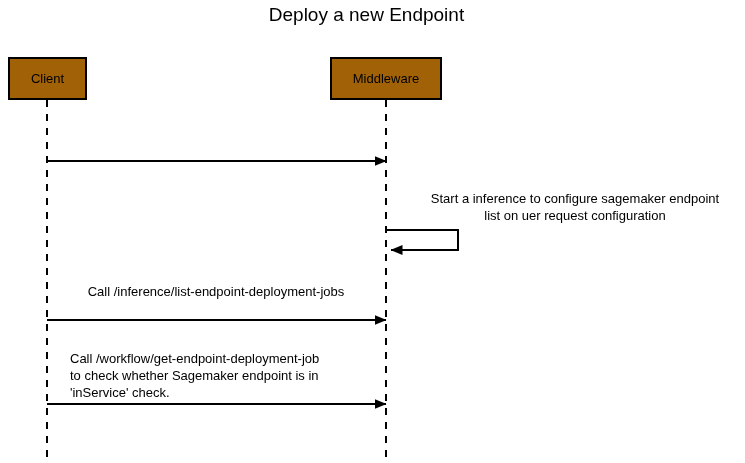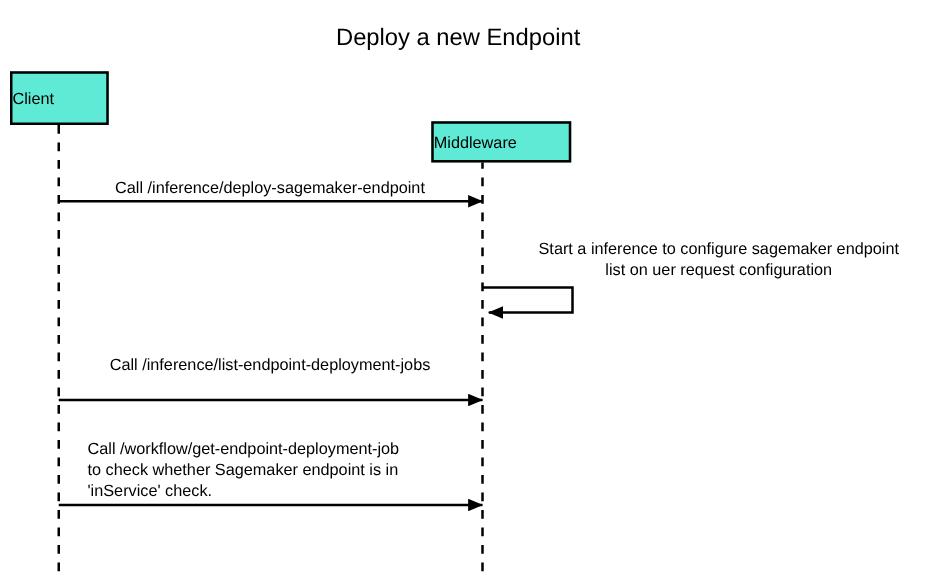--- a/index.html
+++ b/index.html
@@ -31,29 +31,29 @@
   .diagram-title {
     position: absolute;
     left: 0;
     top: 4px;
     width: 733px;
     text-align: center;
     font-size: 19px;
     font-family: "Liberation Sans", sans-serif;
     color: #000000;
     white-space: nowrap;
-    margin-top: 16px;
   }
   .lifeline-box {
     position: absolute;
     box-sizing: border-box;
     border: 2px solid #000000;
-    background: #5eead4;
+    background: #a16207;
     display: flex;
     align-items: center;
+    justify-content: center;
   }
   .lifeline-box-label {
     font-size: 13px;
     font-family: "Liberation Sans", sans-serif;
     color: #000000;
     white-space: nowrap;
   }
   .msg-label {
     position: absolute;
     font-size: 13px;
@@ -95,27 +95,24 @@
 
     <line x1="47" y1="320" x2="386" y2="320" stroke="#000000" stroke-width="2" marker-end="url(#solid-arrow)"></line>
 
     <line x1="47" y1="404" x2="386" y2="404" stroke="#000000" stroke-width="2" marker-end="url(#solid-arrow)"></line>
   </svg>
 
   <div class="lifeline-box" style="left:8px; top:57px; width:79px; height:43px;">
     <span class="lifeline-box-label">Client</span>
   </div>
 
-  <div class="lifeline-box" style="left:345px; top:57px; width:112px; height:33px;margin-top:40px;">
+  <div class="lifeline-box" style="left:330px; top:57px; width:112px; height:43px;">
     <span class="lifeline-box-label">Middleware</span>
   </div>
 
-  <div class="msg-label center-align" style="left:16px; top:141px; width:400px;">
-    <span class="msg-line">Call /inference/deploy-sagemaker-endpoint</span>
-  </div>
 
   <div class="msg-label center-align" style="left:410px; top:190px; width:330px;">
     <span class="msg-line">Start a inference to configure sagemaker endpoint</span>
     <span class="msg-line">list on uer request configuration</span>
   </div>
 
   <div class="msg-label center-align" style="left:16px; top:283px; width:400px;">
     <span class="msg-line">Call /inference/list-endpoint-deployment-jobs</span>
   </div>
 

